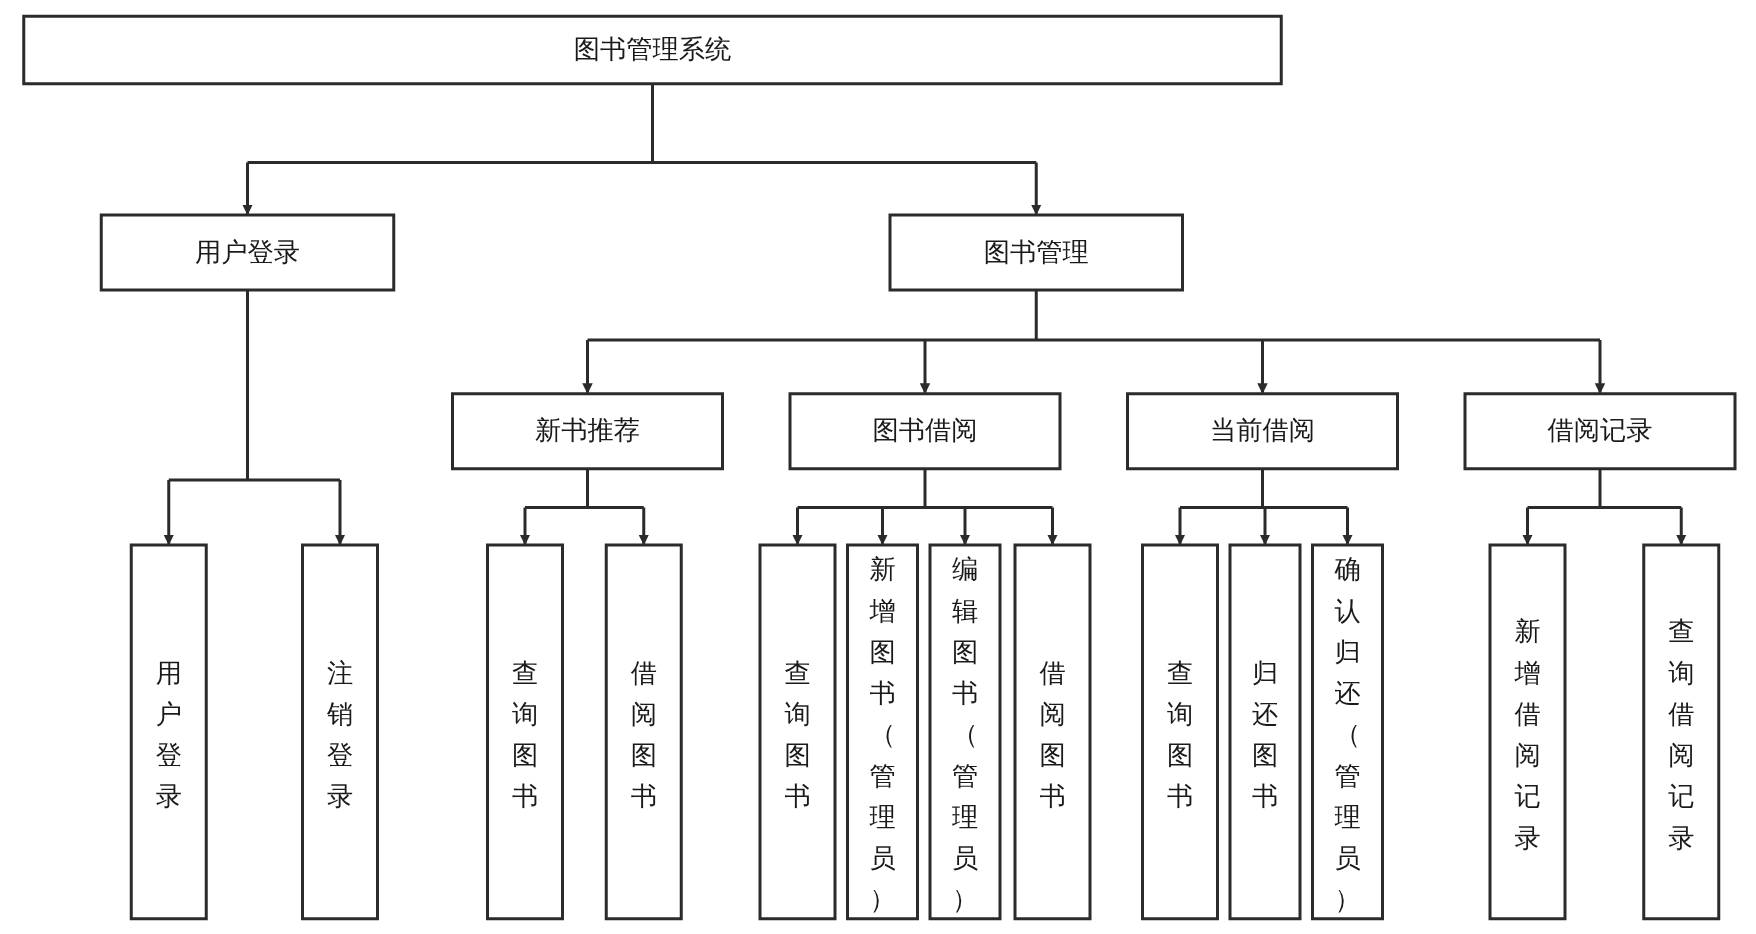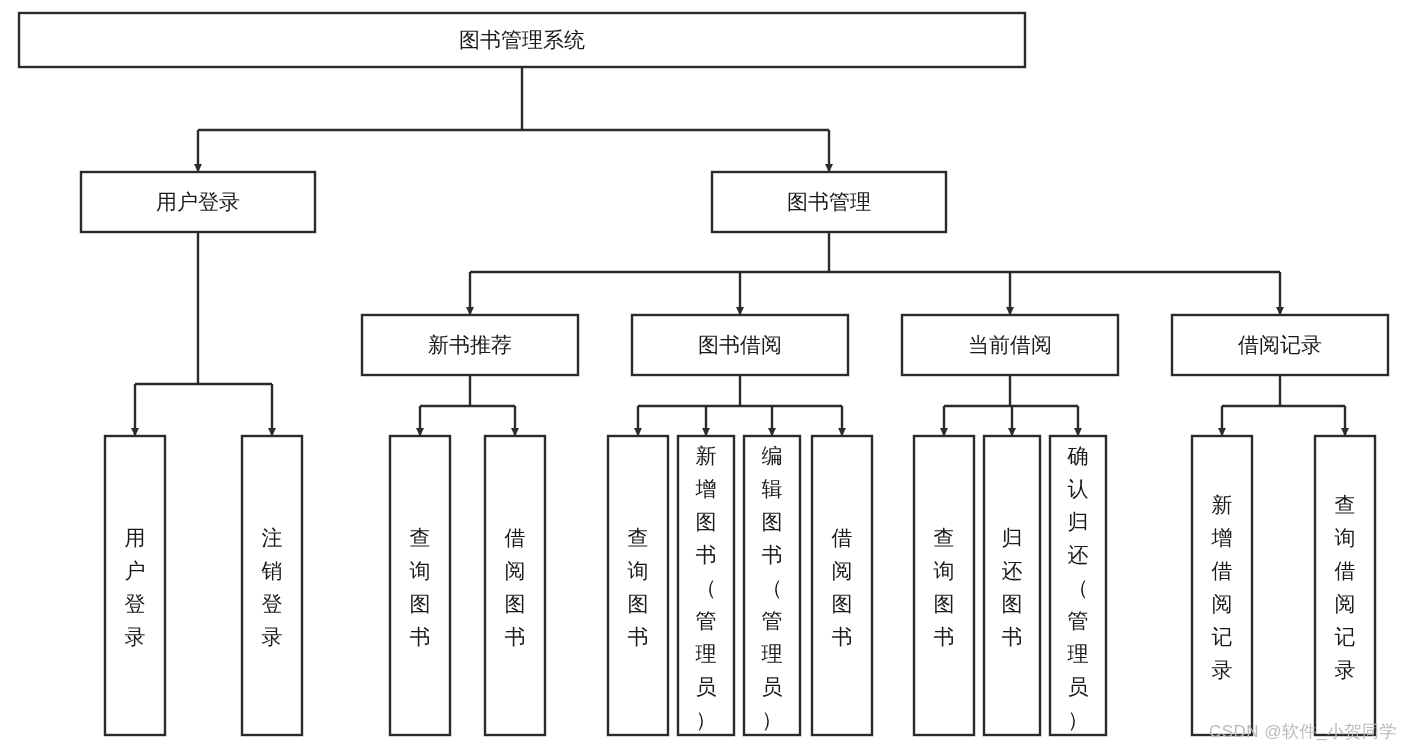--- a/index.html
+++ b/index.html
@@ -198,14 +198,13 @@
           <rect class="node-rect" x="1192" y="436" width="60" height="299"></rect>
           <text class="node-label-v" x="1222" y="512.24"><tspan x="1222" dy="0">新</tspan><tspan x="1222" dy="33">增</tspan><tspan x="1222" dy="33">借</tspan><tspan x="1222" dy="33">阅</tspan><tspan x="1222" dy="33">记</tspan><tspan x="1222" dy="33">录</tspan></text>
         </g>
         <g>
           <rect class="node-rect" x="1315" y="436" width="60" height="299"></rect>
           <text class="node-label-v" x="1345" y="512.24"><tspan x="1345" dy="0">查</tspan><tspan x="1345" dy="33">询</tspan><tspan x="1345" dy="33">借</tspan><tspan x="1345" dy="33">阅</tspan><tspan x="1345" dy="33">记</tspan><tspan x="1345" dy="33">录</tspan></text>
         </g>
       </g>
   </svg>
 
-  <div class="watermark">CSDN @软件_小贺同学</div>
 </div>
 
 </body></html>

